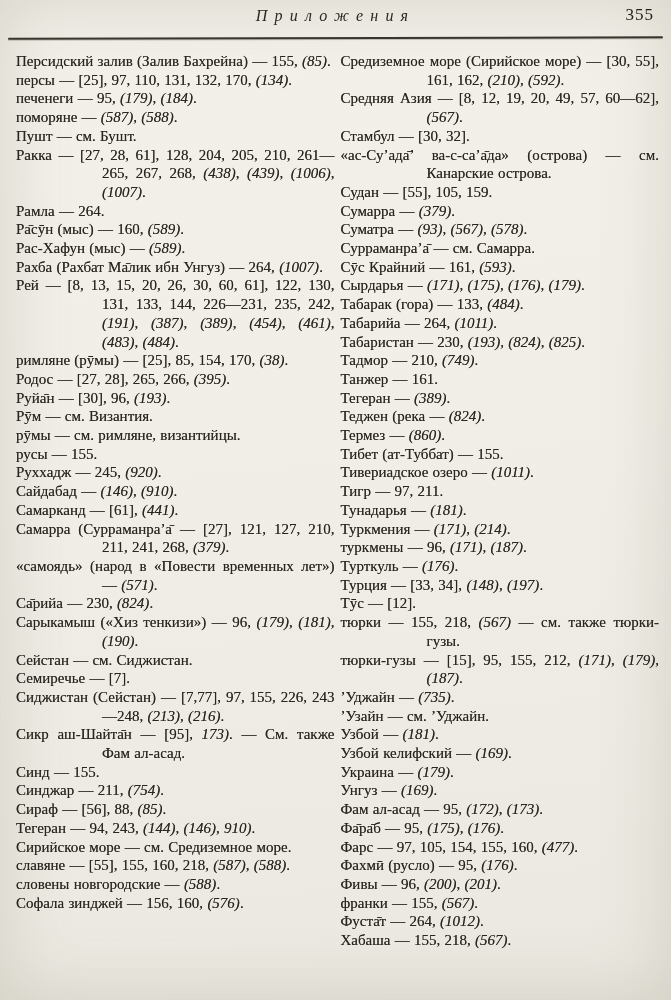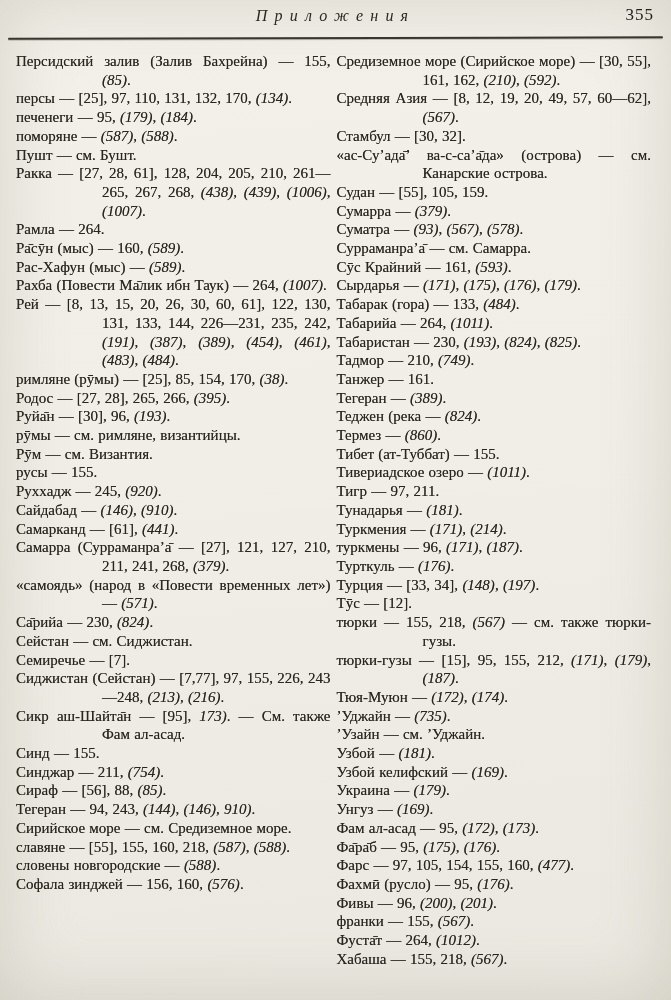--- a/index.html
+++ b/index.html
@@ -25,21 +25,21 @@
   }
   .page-number{
     position:absolute;right:17px;top:5px;font-size:17px;letter-spacing:1px;color:#23201b;
   }
   .header-rule{
     height:2px;background:#3a362e;margin:4px 8px 0 8px;border-radius:2px;
     transform:rotate(-.12deg);
     box-shadow:0 1px 0 rgba(58,54,46,.25);
   }
   .columns{
-    display:flex;gap:6px;padding:13px 20px 0 16px;box-sizing:border-box;
+    display:flex;gap:6px;padding:13px 12px 0 16px;box-sizing:border-box;
   }
   .col{flex:1 1 0;min-width:0;}
   .entry{
     margin:0;padding-left:86px;text-indent:-86px;
     text-align:justify;
     font-size:15px;line-height:18.7px;
     color:var(--ink);
     text-shadow:0 0 .4px rgba(41,37,31,.65);
     word-spacing:.5px;
   }
@@ -58,34 +58,35 @@
     <div class="col">
         <p class="entry"><span class="rm">Персидский залив (Залив Бахрейна) — 155, </span><span class="it">(85)</span><span class="rm">.</span></p>
         <p class="entry"><span class="rm">персы — [25], 97, 110, 131, 132, 170, </span><span class="it">(134)</span><span class="rm">.</span></p>
         <p class="entry"><span class="rm">печенеги — 95, </span><span class="it">(179)</span><span class="rm">, </span><span class="it">(184)</span><span class="rm">.</span></p>
         <p class="entry"><span class="rm">поморяне — </span><span class="it">(587)</span><span class="rm">, </span><span class="it">(588)</span><span class="rm">.</span></p>
         <p class="entry"><span class="rm">Пушт — см. Бушт.</span></p>
         <p class="entry"><span class="rm">Ракка — [27, 28, 61], 128, 204, 205, 210, 261—265, 267, 268, </span><span class="it">(438)</span><span class="rm">, </span><span class="it">(439)</span><span class="rm">, </span><span class="it">(1006)</span><span class="rm">, </span><span class="it">(1007)</span><span class="rm">.</span></p>
         <p class="entry"><span class="rm">Рамла — 264.</span></p>
         <p class="entry"><span class="rm">Ра̄сӯн (мыс) — 160, </span><span class="it">(589)</span><span class="rm">.</span></p>
         <p class="entry"><span class="rm">Рас-Хафун (мыс) — </span><span class="it">(589)</span><span class="rm">.</span></p>
-        <p class="entry"><span class="rm">Рахба (Повести Ма̄лик ибн Таук) — 264, </span><span class="it">(1007)</span><span class="rm">.</span></p>
+        <p class="entry"><span class="rm">Рахба (Рахбат Ма̄лик ибн Унгуз) — 264, </span><span class="it">(1007)</span><span class="rm">.</span></p>
         <p class="entry"><span class="rm">Рей — [8, 13, 15, 20, 26, 30, 60, 61], 122, 130, 131, 133, 144, 226—231, 235, 242, </span><span class="it">(191)</span><span class="rm">, </span><span class="it">(387)</span><span class="rm">, </span><span class="it">(389)</span><span class="rm">, </span><span class="it">(454)</span><span class="rm">, </span><span class="it">(461)</span><span class="rm">, </span><span class="it">(483)</span><span class="rm">, </span><span class="it">(484)</span><span class="rm">.</span></p>
         <p class="entry"><span class="rm">римляне (рӯмы) — [25], 85, 154, 170, </span><span class="it">(38)</span><span class="rm">.</span></p>
         <p class="entry"><span class="rm">Родос — [27, 28], 265, 266, </span><span class="it">(395)</span><span class="rm">.</span></p>
         <p class="entry"><span class="rm">Руйа̄н — [30], 96, </span><span class="it">(193)</span><span class="rm">.</span></p>
+        <p class="entry"><span class="rm">Рӯм — см. Византия.</span></p>
         <p class="entry"><span class="rm">рӯмы — см. римляне, византийцы.</span></p>
-        <p class="entry"><span class="rm">Рӯм — см. Византия.</span></p>
         <p class="entry"><span class="rm">русы — 155.</span></p>
         <p class="entry"><span class="rm">Руххадж — 245, </span><span class="it">(920)</span><span class="rm">.</span></p>
         <p class="entry"><span class="rm">Сайдабад — </span><span class="it">(146)</span><span class="rm">, </span><span class="it">(910)</span><span class="rm">.</span></p>
         <p class="entry"><span class="rm">Самарканд — [61], </span><span class="it">(441)</span><span class="rm">.</span></p>
         <p class="entry"><span class="rm">Самарра (Сурраманра’а̄ — [27], 121, 127, 210, 211, 241, 268, </span><span class="it">(379)</span><span class="rm">.</span></p>
         <p class="entry"><span class="rm">«самоядь» (народ в «Повести временных лет») — </span><span class="it">(571)</span><span class="rm">.</span></p>
         <p class="entry"><span class="rm">Са̄рийа — 230, </span><span class="it">(824)</span><span class="rm">.</span></p>
+        <p class="entry"><span class="rm">Сарыкамыш («Хиз тенкизи») — 96, </span><span class="it">(179)</span><span class="rm">, </span><span class="it">(181)</span><span class="rm">, </span><span class="it">(190)</span><span class="rm">.</span></p>
         <p class="entry"><span class="rm">Сейстан — см. Сиджистан.</span></p>
         <p class="entry"><span class="rm">Семиречье — [7].</span></p>
         <p class="entry"><span class="rm">Сиджистан (Сейстан) — [7,77], 97, 155, 226, 243—248, </span><span class="it">(213)</span><span class="rm">, </span><span class="it">(216)</span><span class="rm">.</span></p>
         <p class="entry"><span class="rm">Сикр аш-Шайта̄н — [95], </span><span class="it">173)</span><span class="rm">. — См. также Фам ал-асад.</span></p>
         <p class="entry"><span class="rm">Синд — 155.</span></p>
         <p class="entry"><span class="rm">Синджар — 211, </span><span class="it">(754)</span><span class="rm">.</span></p>
         <p class="entry"><span class="rm">Сираф — [56], 88, </span><span class="it">(85)</span><span class="rm">.</span></p>
         <p class="entry"><span class="rm">Тегеран — 94, 243, </span><span class="it">(144)</span><span class="rm">, </span><span class="it">(146)</span><span class="rm">, </span><span class="it">910)</span><span class="rm">.</span></p>
         <p class="entry"><span class="rm">Сирийское море — см. Средиземное море.</span></p>
         <p class="entry"><span class="rm">славяне — [55], 155, 160, 218, </span><span class="it">(587)</span><span class="rm">, </span><span class="it">(588)</span><span class="rm">.</span></p>
@@ -115,21 +116,20 @@
         <p class="entry"><span class="rm">Тивериадское озеро — </span><span class="it">(1011)</span><span class="rm">.</span></p>
         <p class="entry"><span class="rm">Тигр — 97, 211.</span></p>
         <p class="entry"><span class="rm">Тунадарья — </span><span class="it">(181)</span><span class="rm">.</span></p>
         <p class="entry"><span class="rm">Туркмения — </span><span class="it">(171)</span><span class="rm">, </span><span class="it">(214)</span><span class="rm">.</span></p>
         <p class="entry"><span class="rm">туркмены — 96, </span><span class="it">(171)</span><span class="rm">, </span><span class="it">(187)</span><span class="rm">.</span></p>
         <p class="entry"><span class="rm">Турткуль — </span><span class="it">(176)</span><span class="rm">.</span></p>
         <p class="entry"><span class="rm">Турция — [33, 34], </span><span class="it">(148)</span><span class="rm">, </span><span class="it">(197)</span><span class="rm">.</span></p>
         <p class="entry"><span class="rm">Тӯс — [12].</span></p>
         <p class="entry"><span class="rm">тюрки — 155, 218, </span><span class="it">(567)</span><span class="rm"> — см. также тюр­ки-гузы.</span></p>
         <p class="entry"><span class="rm">тюрки-гузы — [15], 95, 155, 212, </span><span class="it">(171)</span><span class="rm">, </span><span class="it">(179)</span><span class="rm">, </span><span class="it">(187)</span><span class="rm">.</span></p>
-        <p class="entry"><span class="rm">Тюя-Муюн — </span><span class="it">(172)</span><span class="rm">, </span><span class="it">(174)</span><span class="rm">.</span></p>
         <p class="entry"><span class="rm">’Уджайн — </span><span class="it">(735)</span><span class="rm">.</span></p>
         <p class="entry"><span class="rm">’Узайн — см. ’Уджайн.</span></p>
         <p class="entry"><span class="rm">Узбой — </span><span class="it">(181)</span><span class="rm">.</span></p>
         <p class="entry"><span class="rm">Узбой келифский — </span><span class="it">(169)</span><span class="rm">.</span></p>
         <p class="entry"><span class="rm">Украина — </span><span class="it">(179)</span><span class="rm">.</span></p>
         <p class="entry"><span class="rm">Унгуз — </span><span class="it">(169)</span><span class="rm">.</span></p>
         <p class="entry"><span class="rm">Фам ал-асад — 95, </span><span class="it">(172)</span><span class="rm">, </span><span class="it">(173)</span><span class="rm">.</span></p>
         <p class="entry"><span class="rm">Фа̄ра̄б — 95, </span><span class="it">(175)</span><span class="rm">, </span><span class="it">(176)</span><span class="rm">.</span></p>
         <p class="entry"><span class="rm">Фарс — 97, 105, 154, 155, 160, </span><span class="it">(477)</span><span class="rm">.</span></p>
         <p class="entry"><span class="rm">Фахмӣ (русло) — 95, </span><span class="it">(176)</span><span class="rm">.</span></p>

